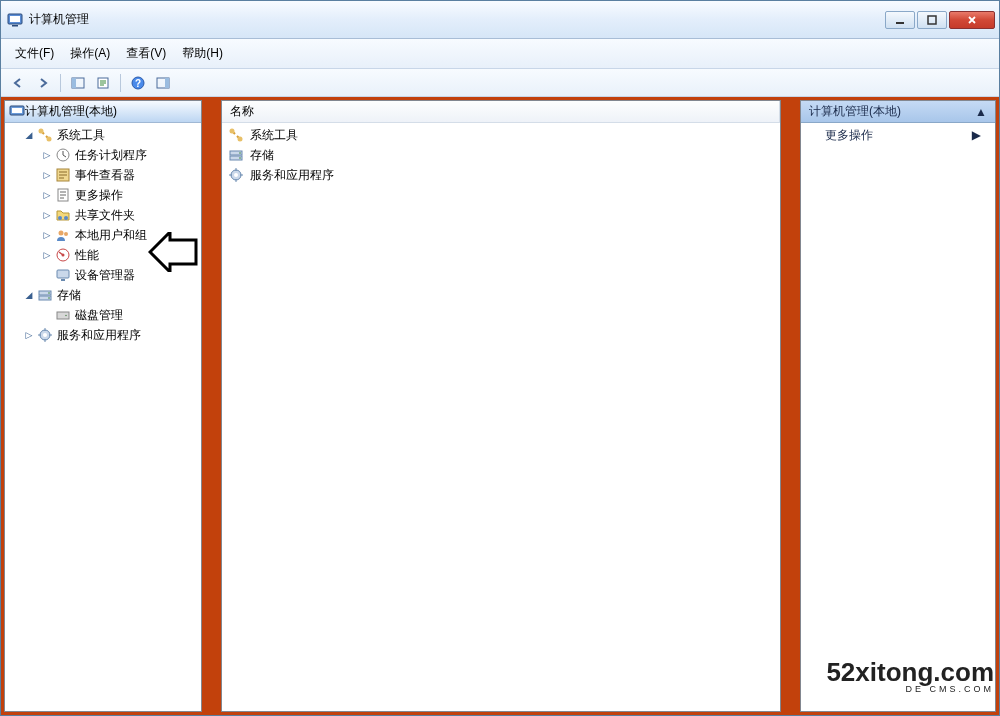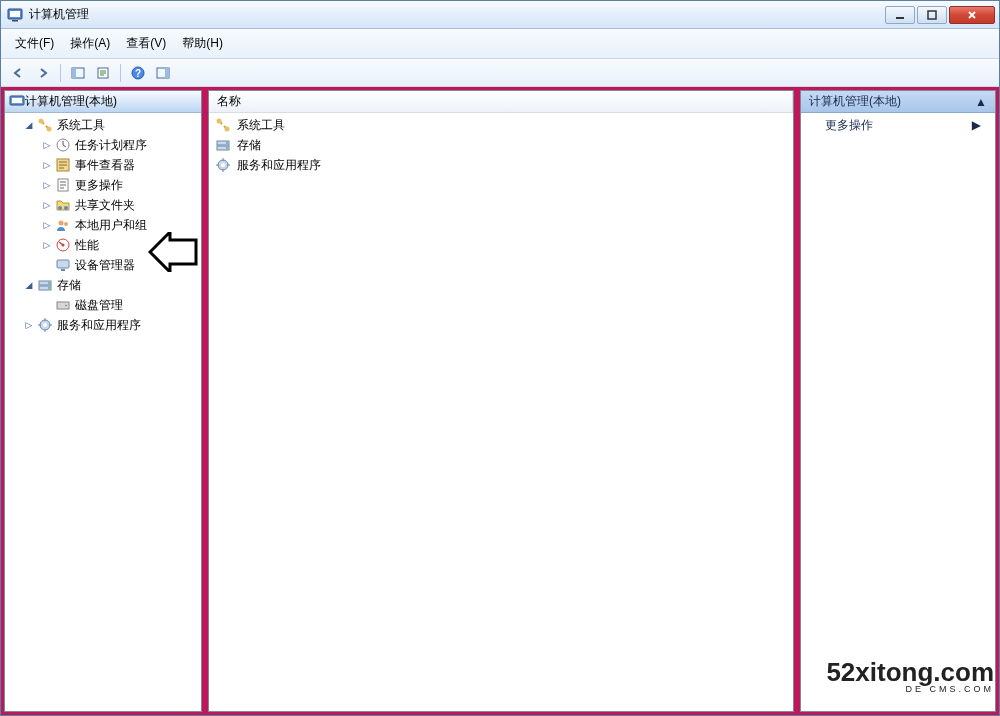--- a/index.html
+++ b/index.html
@@ -14,21 +14,21 @@
 }
 .window {
   width: 1000px;
   height: 716px;
   background: #fff;
   border: 1px solid #5a7fa0;
   display: flex;
   flex-direction: column;
 }
 .titlebar {
-  height: 28px;
+  height: 38px;
   background: linear-gradient(to bottom, #f8fbff 0%, #e3eefb 50%, #d6e6f7 100%);
   border-bottom: 1px solid #a8bdd6;
   display: flex;
   align-items: center;
   padding: 0 4px 0 6px;
 }
 .titlebar .app-icon {
   width: 16px; height: 16px; margin-right: 6px;
   display: inline-flex; align-items: center; justify-content: center;
 }
@@ -76,22 +76,22 @@
   display: flex; align-items: center; justify-content: center;
   background: transparent;
 }
 .tool-sep {
   width: 1px; height: 18px; background: #b8c8dc; margin: 0 3px;
 }
 .content {
   flex: 1;
   display: flex;
   padding: 3px;
-  gap: 6px;
-  background: #be185d;
+  gap: 19px;
+  background: #c2410c;
   min-height: 0;
 }
 .panel {
   background: #fff;
   border: 1px solid #828790;
   display: flex; flex-direction: column;
   min-height: 0;
 }
 .tree-panel { width: 198px; }
 .list-panel { flex: 1; }

